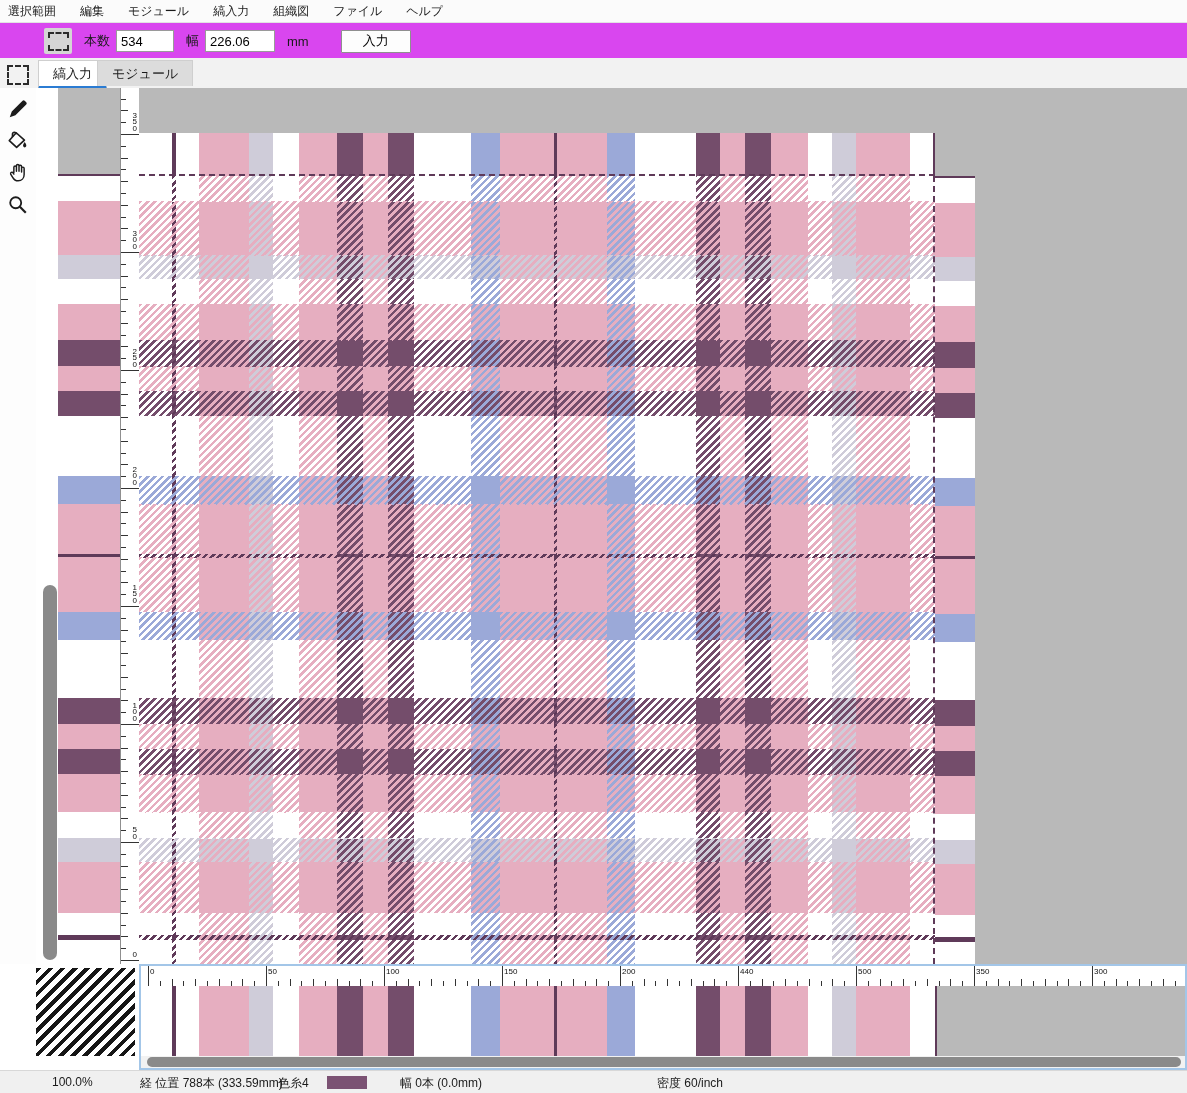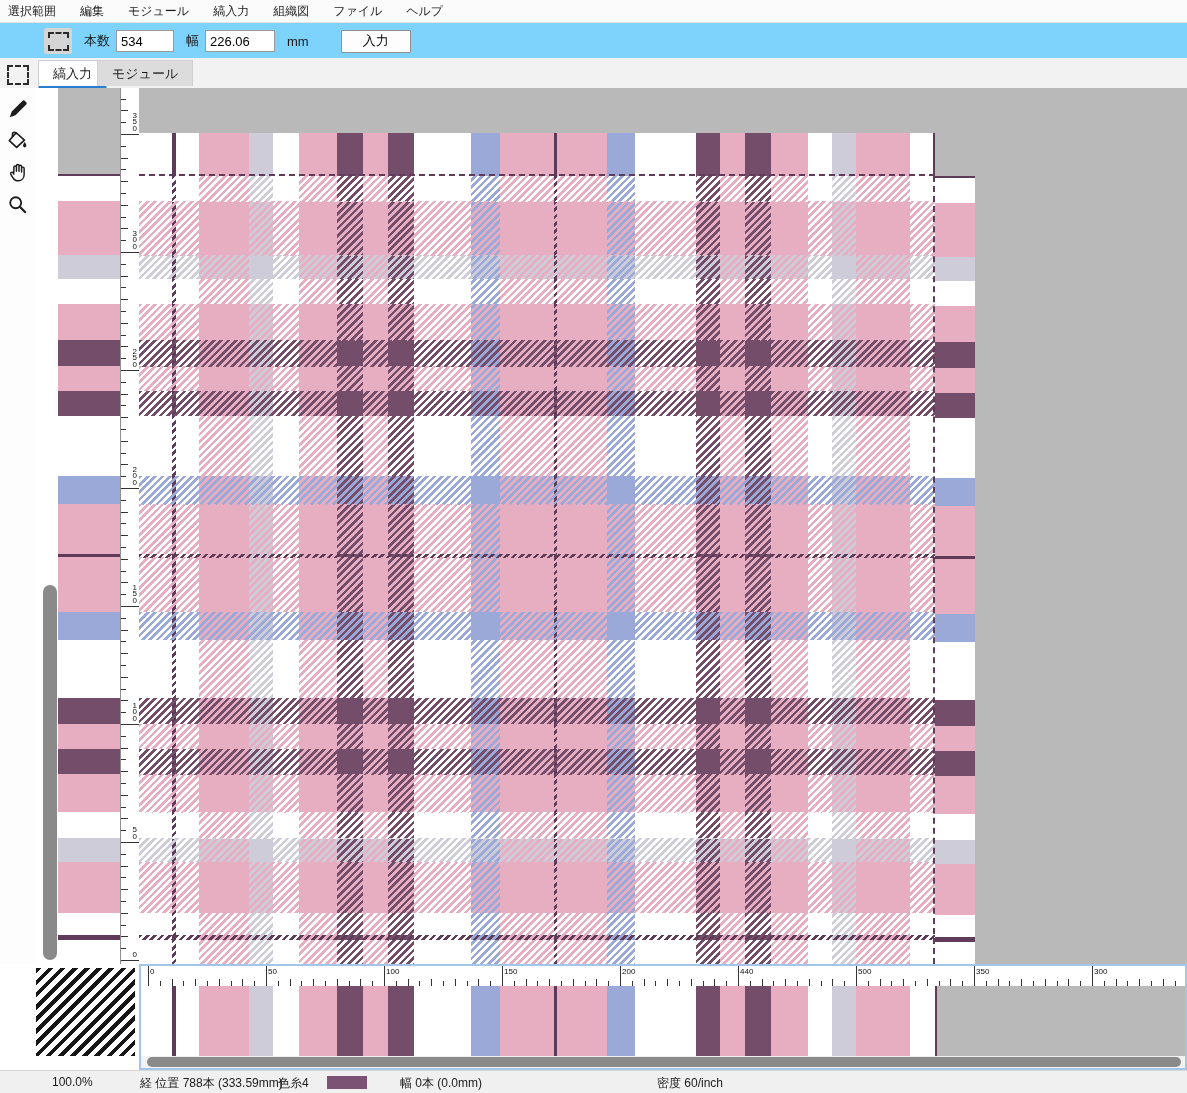--- a/index.html
+++ b/index.html
@@ -7,21 +7,21 @@
     width:1187px;height:1093px;position:relative;overflow:hidden;
     font-family:"Liberation Sans","DejaVu Sans",sans-serif;
     background:#ffffff;color:#1a1a1a;
     -webkit-font-smoothing:antialiased;
   }
   .abs{position:absolute;}
   
   .menubar{left:0;top:0;width:100%;height:22px;background:#fbfbfb;display:flex;align-items:center;padding-left:8px;box-sizing:border-box;gap:24px;font-size:12px;}
   .menubar .mi{cursor:default;white-space:nowrap;}
   
-  .toolbar{left:0;top:22px;width:100%;height:36px;background:#7dd3fc;border-top:1px solid #e3e3e3;display:flex;align-items:center;font-size:13px;}
+  .toolbar{left:0;top:22px;width:100%;height:36px;background:#d946ef;border-top:1px solid #e3e3e3;display:flex;align-items:center;font-size:13px;}
   .toolbtn{width:28px;height:26px;background:#d5d5d5;border-radius:2px;margin-left:44px;display:flex;align-items:center;justify-content:center;}
   .dashed-rect{width:17px;height:15px;border:2px dashed #2b2b2b;}
   .dashed-rect.small{width:18px;height:16px;}
   .tb-label{margin-left:12px;}
   .tb-input{height:20px;border:1px solid #9a9a9a;background:#fff;font-size:13px;padding:0 4px;font-family:inherit;}
   .tb-input.count{width:48px;margin-left:6px;}
   .tb-input.width{width:60px;margin-left:6px;}
   .enter-btn{margin-left:32px;width:70px;height:23px;background:#fdfdfd;border:1px solid #8f8f8f;font-size:13px;font-family:inherit;border-radius:1px;}
   
   .tabrow{left:0;top:58px;width:100%;height:30px;background:#f2f2f2;}

